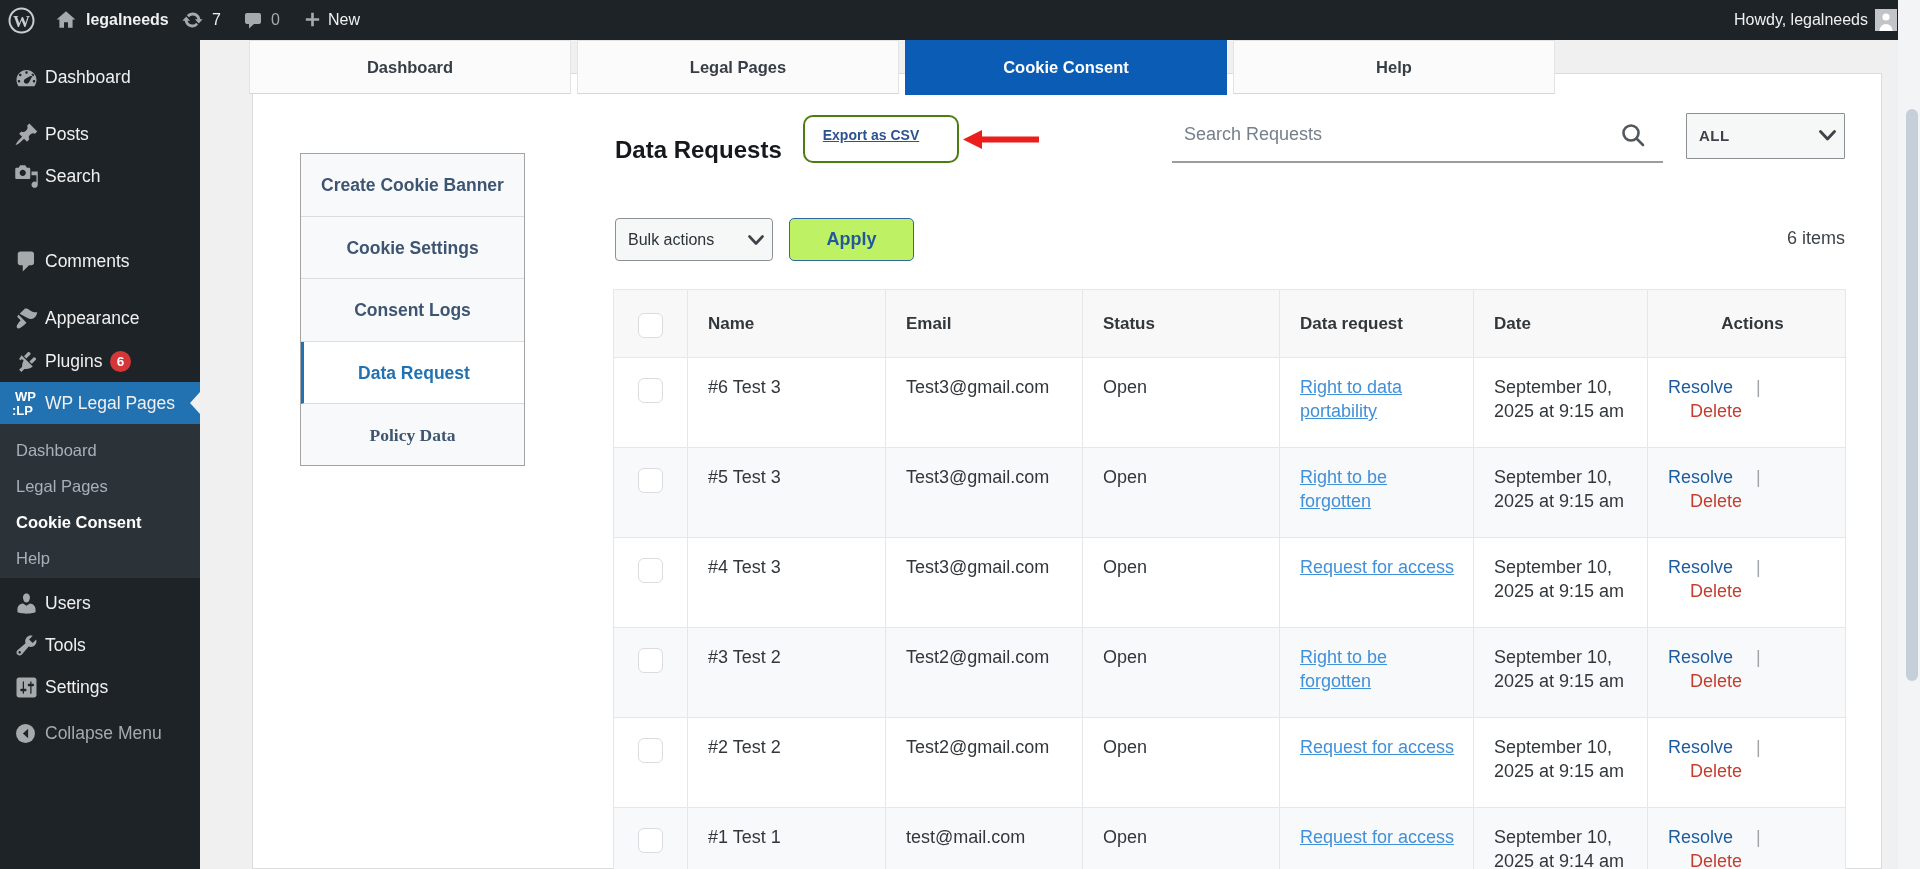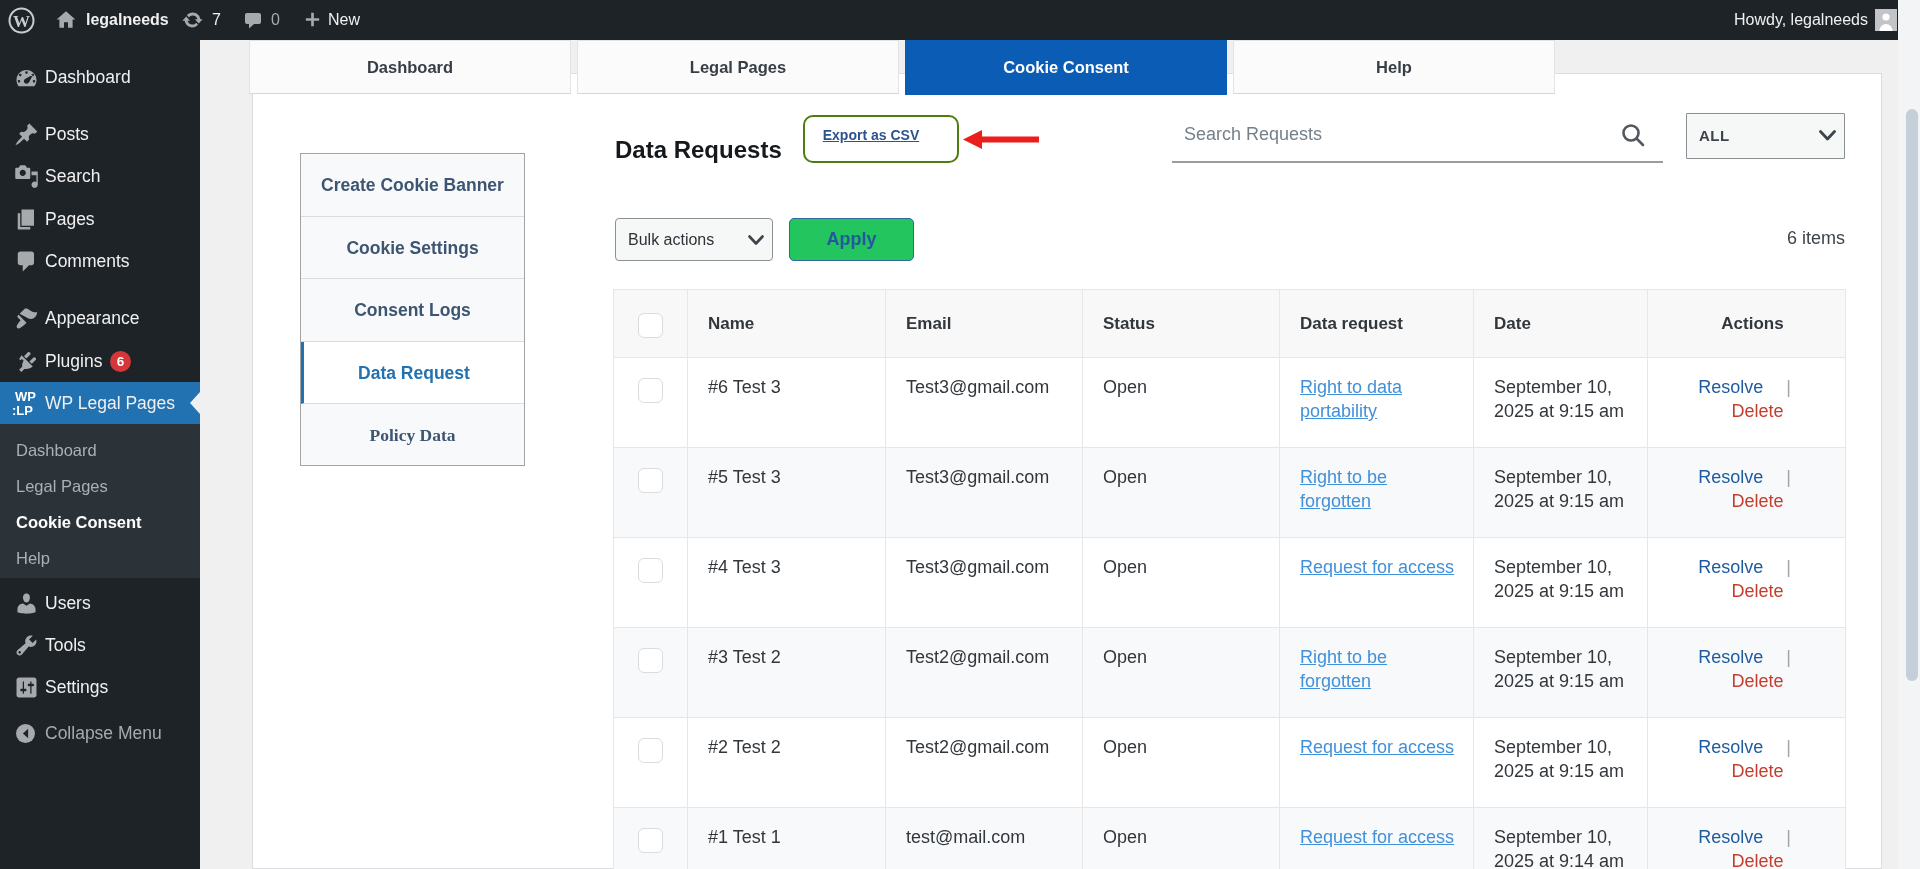--- a/index.html
+++ b/index.html
@@ -44,37 +44,37 @@
 
 
 #innermenu { position:absolute; left:300px; top:153px; width:225px; height:313px; background:#f8f9fa; border:1px solid #a3a3a3; }
 .imitem { position:relative; width:100%; height:62.5px; border-bottom:1px solid #dcdcde; text-align:center; line-height:62px; font-size:17.5px; font-weight:600; color:#3e5571; }
 .imitem:last-child { border-bottom:none;font-family:Liberation Serif, serif; }
 .imitem.active { background:#fff; border-left:3px solid #2271b1; color:#2271b1; }
 
 
 #bulksel { position:absolute; left:615px; top:218px; width:158px; height:43px; background:#f6f7f7; border:1px solid #8c8f94; border-radius:4px; }
 #bulksel .t { position:absolute; left:12px; top:0; line-height:41px; font-size:16px; color:#2c3338; }
-#applybtn { position:absolute; left:789px; top:218px; width:125px; height:43px; background:#22c55e; border:1px solid #34669f; border-radius:5px; text-align:center; line-height:41px; font-size:18px; font-weight:bold; color:#24589c; }
+#applybtn { position:absolute; left:789px; top:218px; width:125px; height:43px; background:#bef264; border:1px solid #34669f; border-radius:5px; text-align:center; line-height:41px; font-size:18px; font-weight:bold; color:#24589c; }
 #itemscount { position:absolute; left:1645px; top:228px; width:200px; text-align:right; font-size:18px; color:#3c434a; }
 
 
 #dtable { position:absolute; left:613px; top:289px; border-collapse:collapse; table-layout:fixed; font-size:18px; color:#32373c; }
 #dtable th, #dtable td { border:1px solid #e7e7e7; vertical-align:top; padding:17px 8px 0 20px; line-height:24px; text-align:left; font-weight:normal; }
 #dtable th { height:68px; background:#f8f8f8; font-weight:bold; font-size:17px; padding-top:22px; }
 #dtable td { height:90px; }
 #dtable tr.alt td { background:#f8f9fa; }
 #dtable .cbcell { padding:20px 0 0 0; }
 .cb { width:25px; height:25px; background:#fff; border:1px solid #dcdce0; border-radius:6px; margin:0 auto; }
 #dtable th.cbhead { padding-top:23px; }
 .dlink { color:#4190da;text-decoration:underline; } #dtable td.dr { padding-right:12px; }
 .resolve { color:#1e5b9e; }
 .sep { color:#a0a5aa; padding:0 4px 0 23px; }
 .del { color:#c43d2e; padding-left:22px; }
-#dtable td.acts { text-align:center; padding-right:20px; }
+#dtable td.acts { padding-right:20px; }
 </style>
 </head>
 <body>
 <div id="page">
   <div id="scrolltrack"></div>
   <div id="scrollthumb"></div>
   <div id="card"></div>
   <div class="tab" style="left:249px;">Dashboard</div>
   <div class="tab" style="left:577px;">Legal Pages</div>
   <div class="tab active" style="left:905px;">Cookie Consent</div>
@@ -118,26 +118,20 @@
         <svg width="25" height="25" viewBox="0 0 20 20">
           <path fill="#a7aaad" d="M10.44 3.02l1.82-1.82 6.36 6.35-1.83 1.82c-1.05-.68-2.48-.57-3.41.36l-.75.75c-.92.93-1.04 2.35-.35 3.41l-1.83 1.82-2.41-2.41-2.8 2.79c-.42.42-3.38 2.71-3.8 2.29s1.86-3.39 2.28-3.81l2.79-2.79L4.1 9.36l1.83-1.82c1.05.69 2.48.57 3.4-.36l.75-.75c.93-.92 1.05-2.35.36-3.41z"></path>
         </svg>
         <span class="lbl">Posts</span>
       </div>
     <div class="mitem" style="top:115px;">
         <svg width="25" height="25" viewBox="0 0 20 20">
           <path fill="#a7aaad" d="M13 11V4c0-.55-.45-1-1-1h-1.67L9 1H5L3.67 3H2c-.55 0-1 .45-1 1v7c0 .55.45 1 1 1h10c.55 0 1-.45 1-1zM7 4.5c1.38 0 2.5 1.12 2.5 2.5S8.38 9.5 7 9.5 4.5 8.38 4.5 7 5.62 4.5 7 4.5zM14 6h5v10.5c0 1.38-1.12 2.5-2.5 2.5S14 17.88 14 16.5s1.12-2.5 2.5-2.5c.54 0 1.04.18 1.45.46V8.9L14 9V6z"></path>
         </svg>
         <span class="lbl">Search</span>
-      </div>
-    <div class="mitem" style="top:158px;">
-        <svg width="25" height="25" viewBox="0 0 20 20">
-          <path fill="#a7aaad" d="M6 15V2h10v13H6zm-1 1h8v2H3V5h2v11z"></path>
-        </svg>
-        <span class="lbl">Pages</span>
       </div>
     <div class="mitem" style="top:200px;">
         <svg width="25" height="25" viewBox="0 0 20 20">
           <path fill="#a7aaad" d="M5 2h9c1.1 0 2 .9 2 2v7c0 1.1-.9 2-2 2h-2l-5 5v-5H5c-1.1 0-2-.9-2-2V4c0-1.1.9-2 2-2z"></path>
         </svg>
         <span class="lbl">Comments</span>
       </div>
     <div class="mitem" style="top:257px;">
         <svg width="25" height="25" viewBox="0 0 20 20">
           <path fill="#a7aaad" d="M4.5 6.2 L8.2 2.5 C9.3 1.6 11.2 2.3 12.6 3.3 C14.2 4.4 15.8 5.2 18.6 4.9 C18.2 7.2 17.2 8.9 15.7 9.8 C14.1 10.8 12.2 10.3 10.8 9.6 Z M3.7 7 L10 13.3 L8.6 14.7 C7.2 16.1 4.9 17.6 3.9 17.9 C3 18.2 1.8 17 2.1 16.1 C2.4 15.1 3.9 12.8 5.3 11.4 L2.9 9 C2.3 8.4 3.1 7.6 3.7 7 Z"></path>

